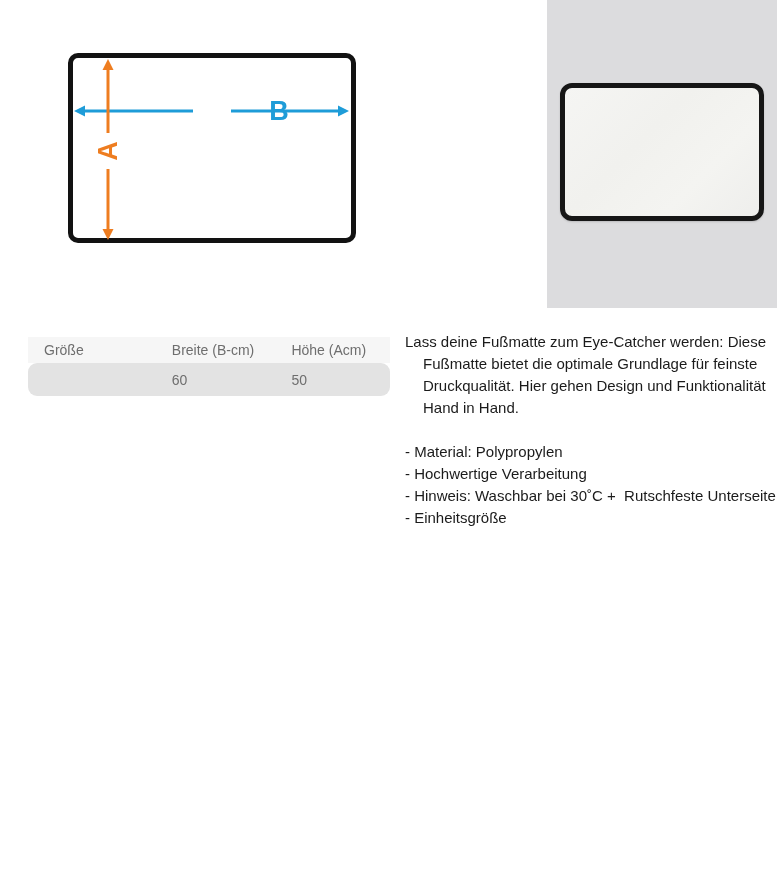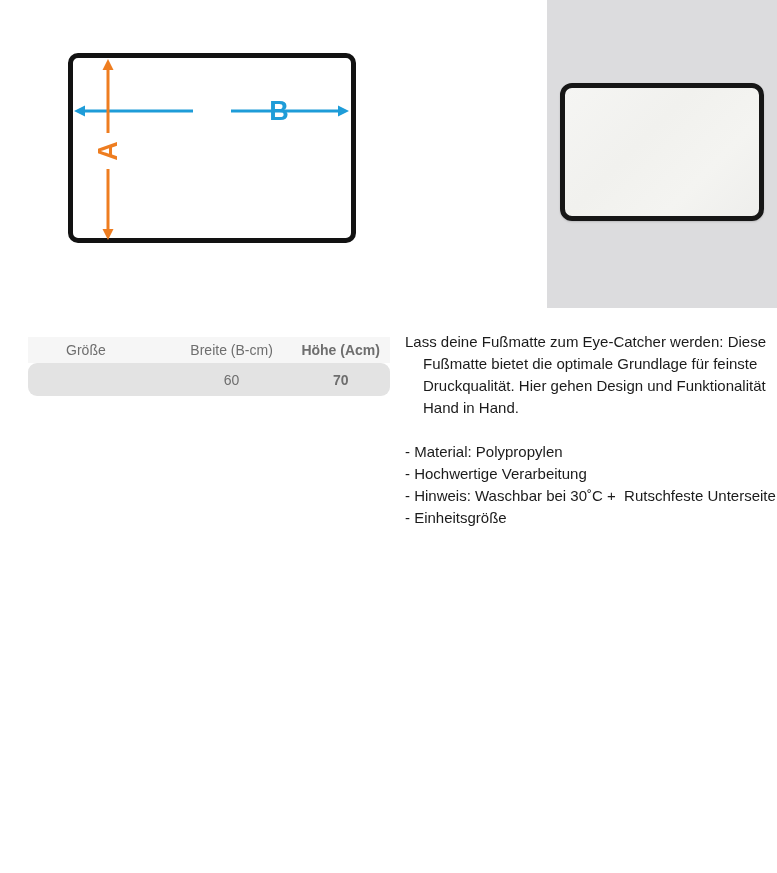--- a/index.html
+++ b/index.html
@@ -68,32 +68,31 @@
   }
 
   
   .size-table {
     position: absolute;
     left: 28px;
     top: 337px;
     width: 362px;
     font-size: 14px;
     color: #6e6e6e;
-    text-align: center;
   }
   .size-table .tr {
     display: flex;
     align-items: center;
   }
   .size-table .tr.head { height: 26px; background: #f6f6f6; }
   .size-table .tr.body { height: 33px; background: #e3e3e3; border-radius: 9px; }
   .size-table .td { box-sizing: border-box; }
   .size-table .c1 { width: 112px; padding-left: 16px; }
   .size-table .c2 { width: 137px; margin-left: 44px; }
-  .size-table .c3 { width: 113px; font-weight: bold; }
+  .size-table .c3 { width: 113px; }
 
   
   .description {
     position: absolute;
     left: 405px;
     top: 331px;
     width: 375px;
     color: #1b1b1b;
     font-size: 15px;
     line-height: 22px;
@@ -142,21 +141,21 @@
 
   <div class="size-table">
     <div class="tr head">
       <div class="td c1">Größe</div>
       <div class="td c2">Breite (B-cm)</div>
       <div class="td c3">Höhe (Acm)</div>
     </div>
     <div class="tr body">
       <div class="td c1"></div>
       <div class="td c2">60</div>
-      <div class="td c3">70</div>
+      <div class="td c3">50</div>
     </div>
   </div>
 
   <div class="description">
     <div class="intro">Lass deine Fußmatte zum Eye-Catcher werden: Diese Fußmatte bietet die optimale Grundlage für feinste Druckqualität. Hier gehen Design und Funktionalität Hand in Hand.</div>
     <div class="bullets">
       <div class="bullet">- Material: Polypropylen</div>
       <div class="bullet">- Hochwertige Verarbeitung</div>
       <div class="bullet">- Hinweis: Waschbar bei 30˚C +  Rutschfeste Unterseite</div>
       <div class="bullet">- Einheitsgröße</div>

